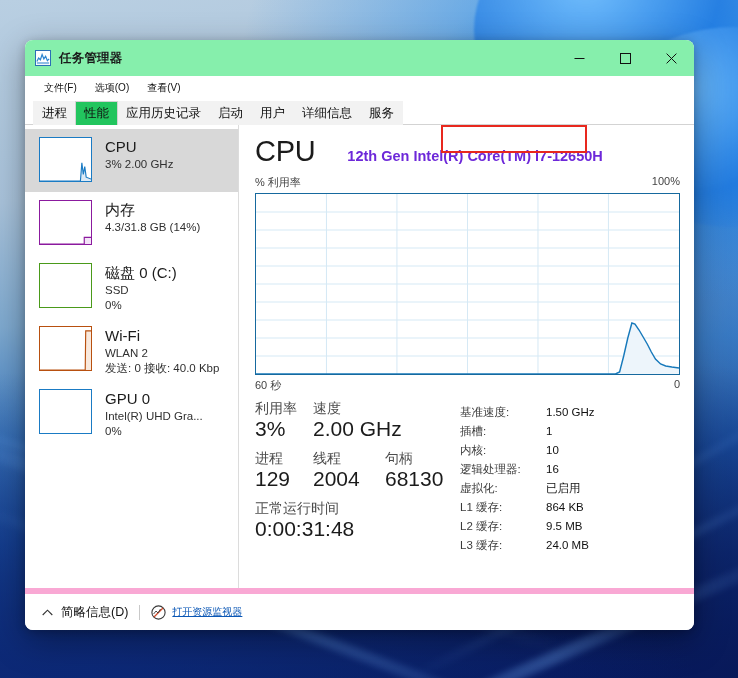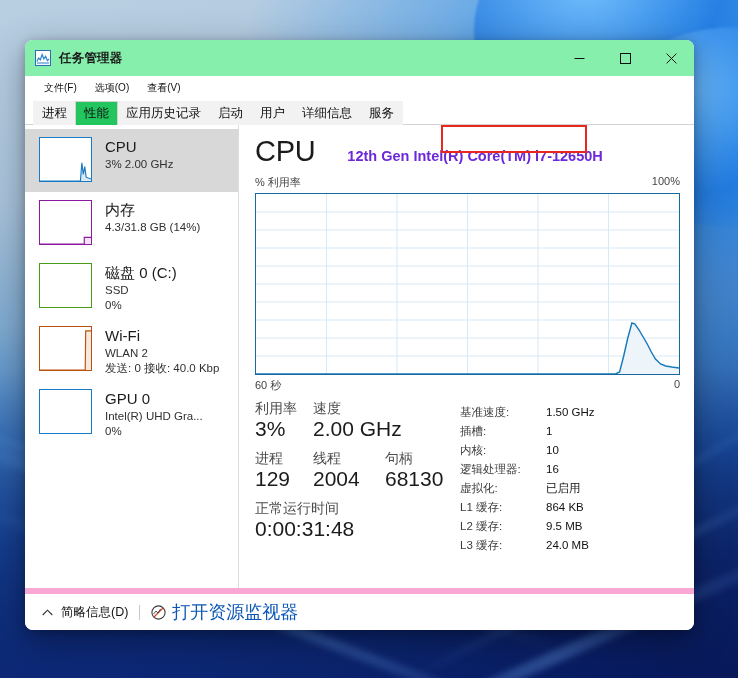--- a/index.html
+++ b/index.html
@@ -333,23 +333,24 @@
     height: 15px;
     background: #c9c9c9;
     margin: 0 11px;
   }
   .status-icon {
     width: 15px; height: 15px;
     margin-right: 6px;
     flex: none;
   }
   .status-link {
-    font-size: 18px;
+    font-size: 10px;
     color: #0b57b5;
     cursor: pointer;
+    text-decoration: underline;
   }
 </style>
 </head>
 <body>
 
 <div id="desktop">
   <div class="bloom b1"></div>
   <div class="bloom b2"></div>
   <div class="streak s6"></div>
   <div class="streak s1"></div>

